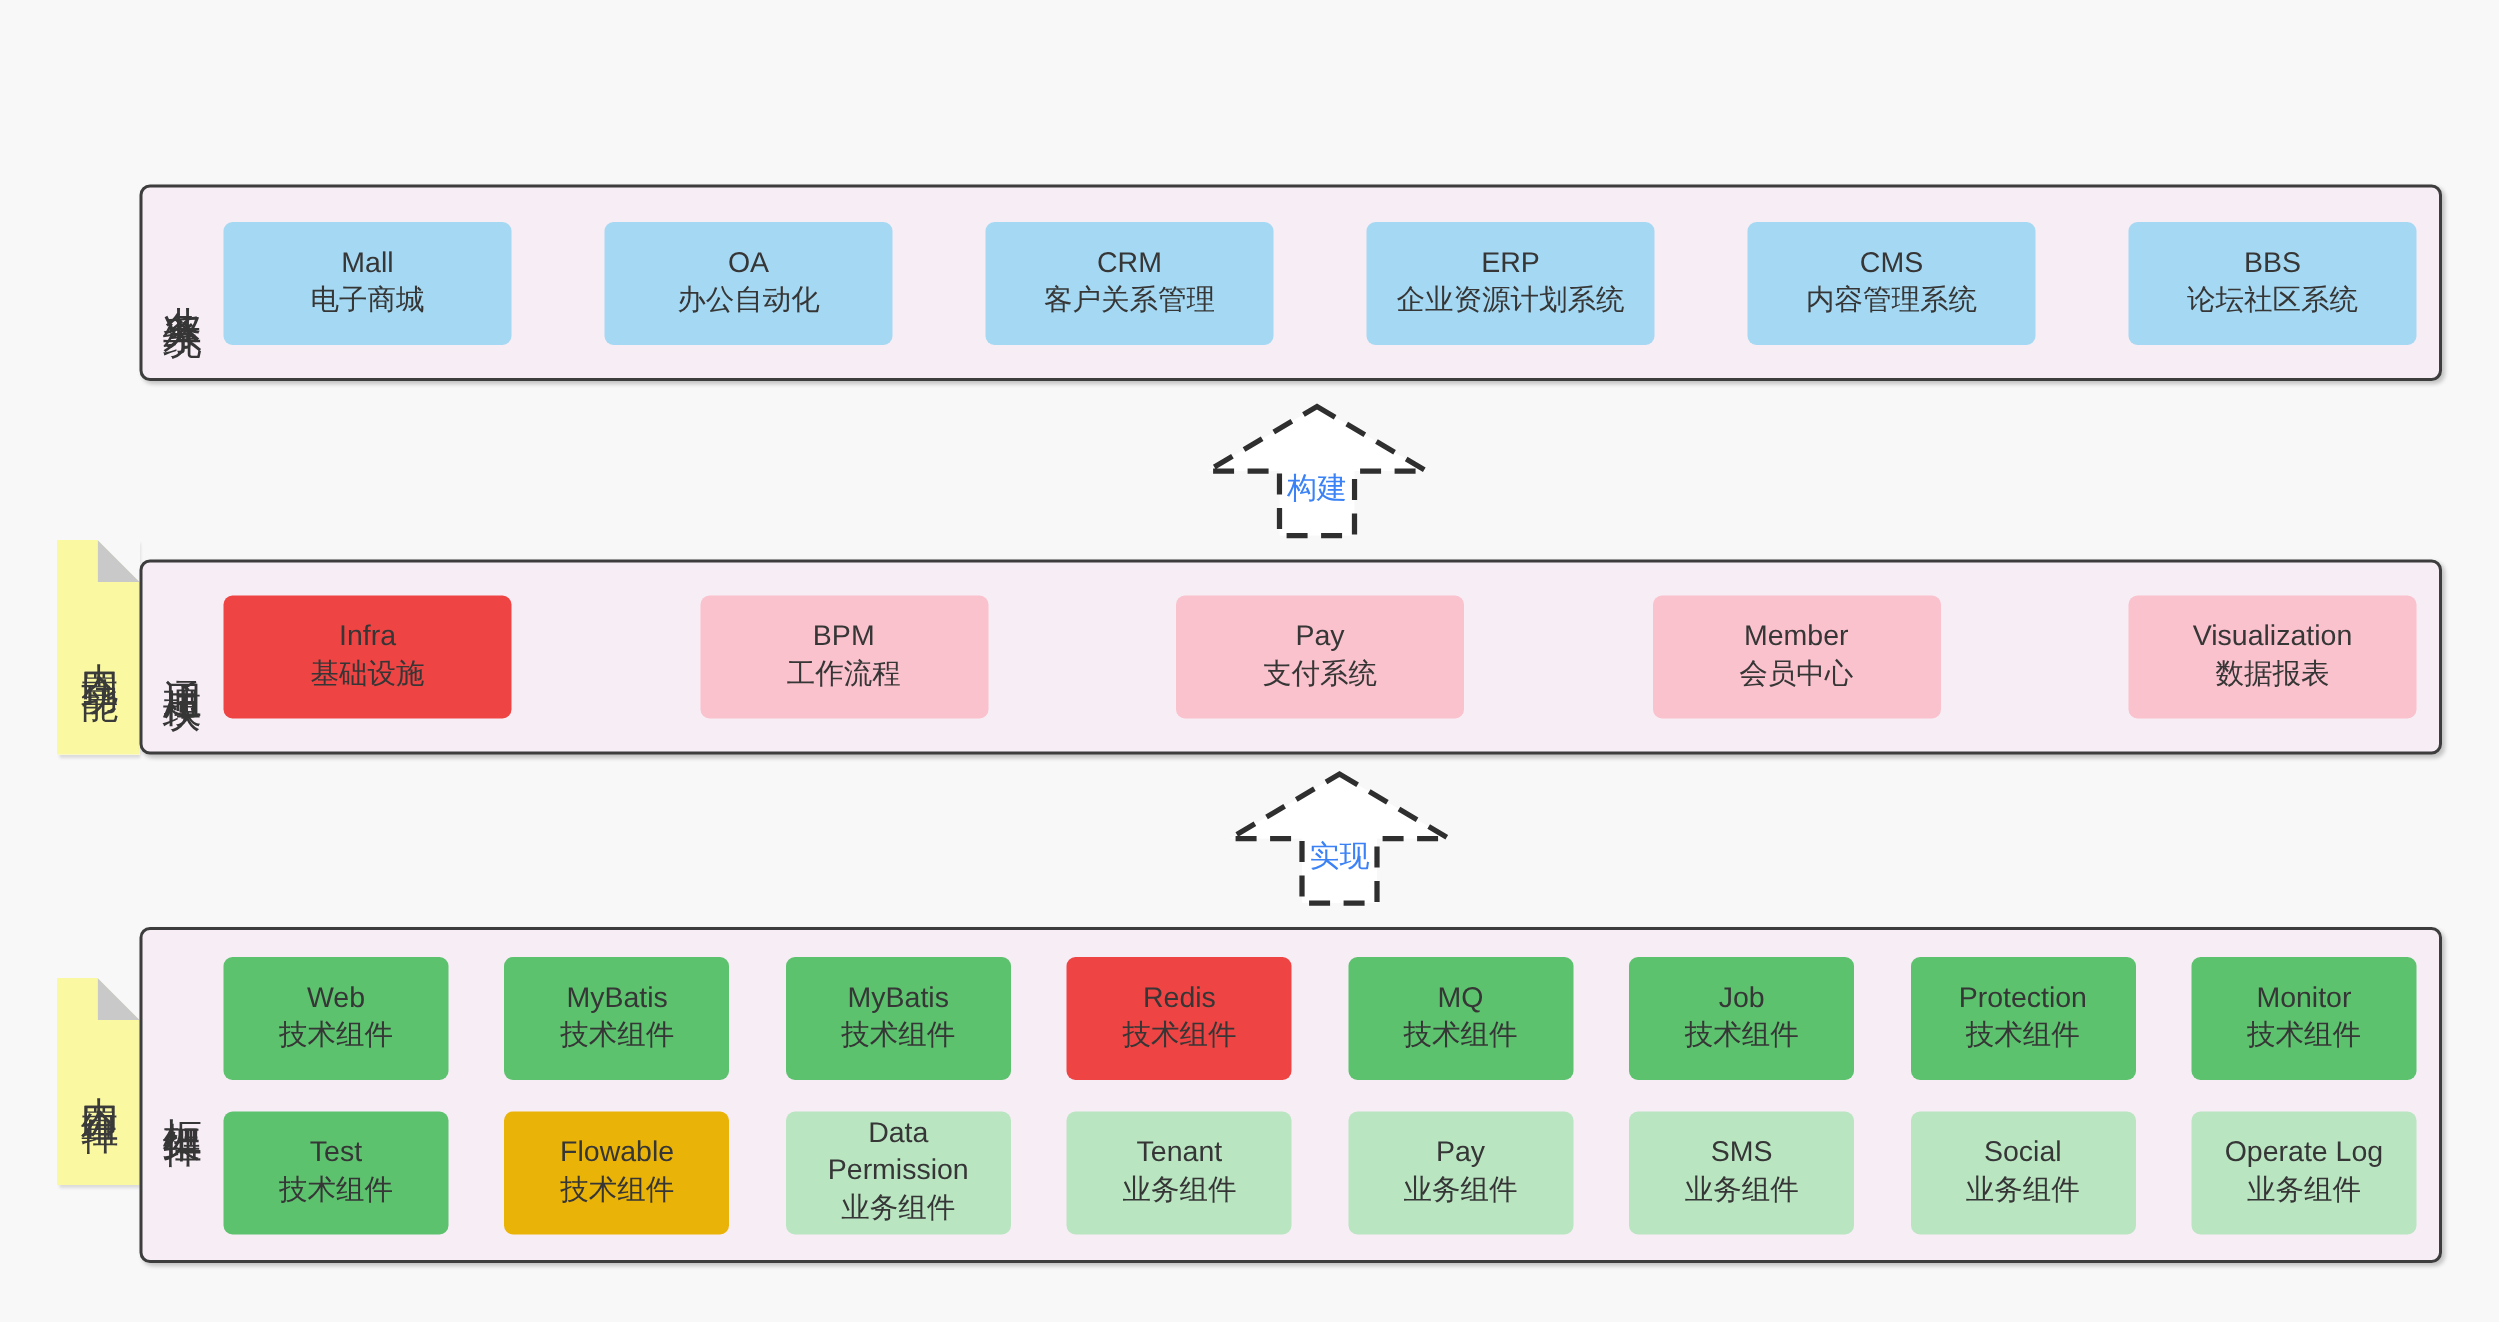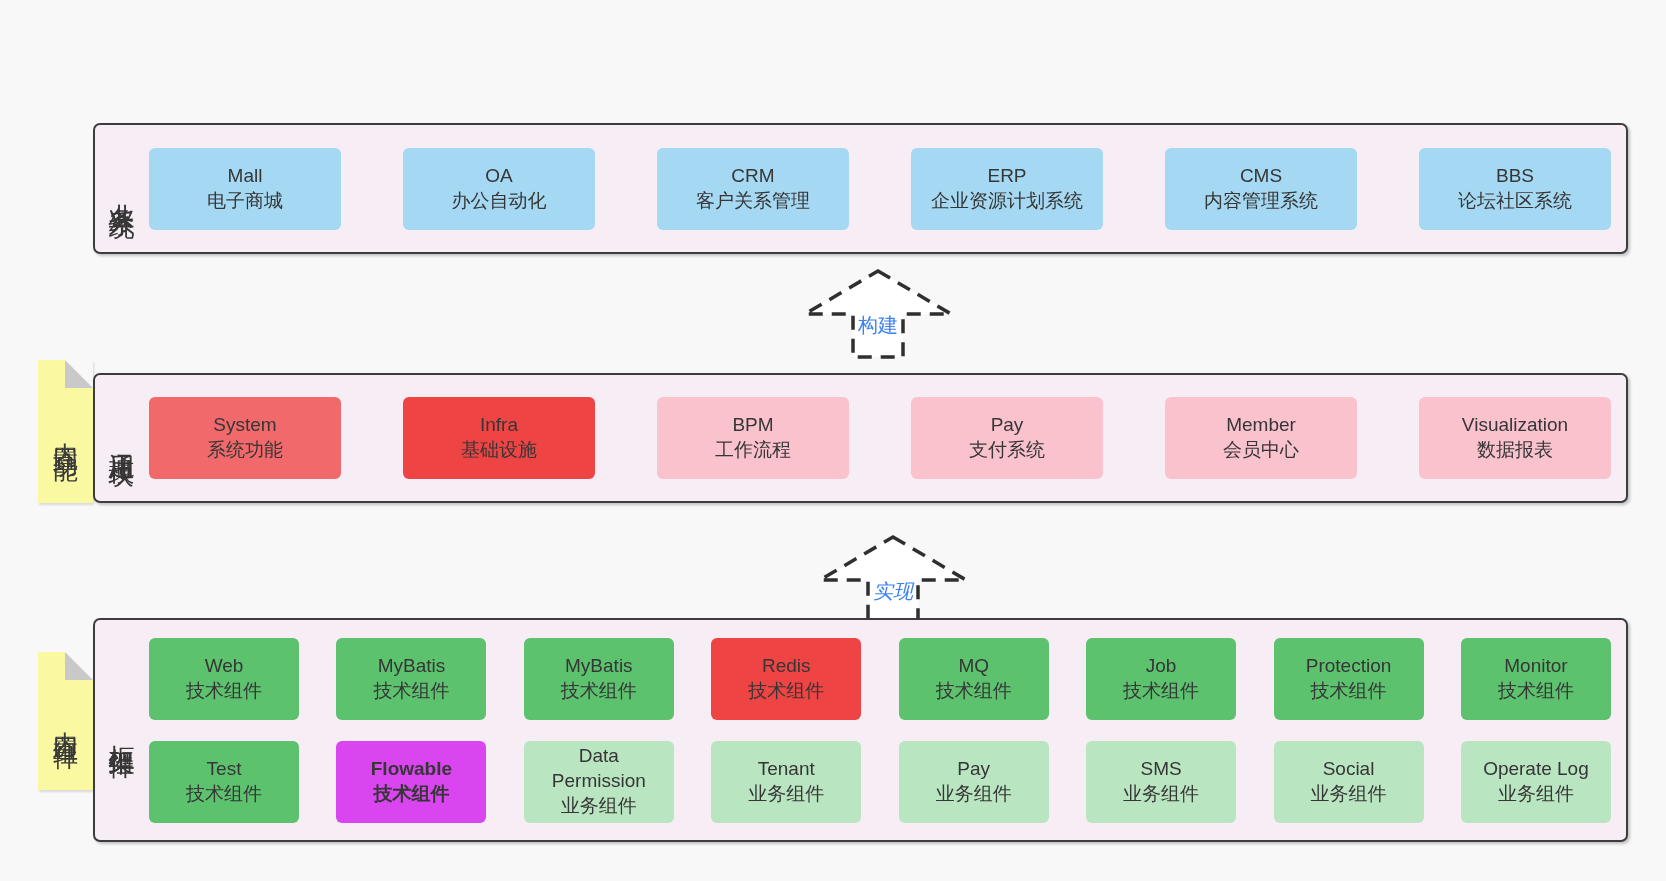--- a/index.html
+++ b/index.html
@@ -63,21 +63,21 @@
     clip-path:polygon(0 0,100% 100%,0 100%);
   }
   .sticky-text{
     writing-mode:vertical-rl;text-orientation:upright;
     font-size:25px;letter-spacing:5px;color:#3a3a3a;line-height:1;
   }
 
   
   .arrow{position:absolute;width:150px;height:92px;}
   #arrow-build{left:803px;top:268px;}
-  #arrow-implement{left:818px;top:534px;font-style:italic;}
+  #arrow-implement{left:818px;top:513px;}
   .arrow svg{display:block;}
   .arrow-label{
     position:absolute;left:50%;top:44px;transform:translateX(-50%);
     background:#ffffff;padding:0 3px;
     font-size:20px;color:#3b82f6;white-space:nowrap;
   }
 </style>
 </head>
 <body>
 
@@ -126,24 +126,20 @@
   <div class="arrow" id="arrow-build">
     <svg width="150" height="92" viewBox="0 0 150 92">
       <polygon points="75,3 148,46 100,46 100,89 50,89 50,46 2,46" fill="#ffffff" stroke="#2f2f2f" stroke-width="3.5" stroke-dasharray="14 9"></polygon>
     </svg>
     <span class="arrow-label">构建</span>
   </div>
 
   <section class="layer" id="layer-common">
     <div class="layer-label">通用模块</div>
     <div class="boxes cols6">
-        <div class="box" style="background: rgb(241, 105, 106);">
-          <div class="box-title">System</div>
-          <div class="box-sub">系统功能</div>
-        </div>
         <div class="box" style="background: #ef4444;">
           <div class="box-title">Infra</div>
           <div class="box-sub">基础设施</div>
         </div>
         <div class="box" style="background: rgb(249, 194, 205); text-align: center;">
           <div class="box-title">BPM</div>
           <div class="box-sub">工作流程</div>
         </div>
         <div class="box" style="background: rgb(249, 194, 205);">
           <div class="box-title">Pay</div>
@@ -202,21 +198,21 @@
           <div class="box" style="background: rgb(92, 194, 110);">
             <div class="box-title">Monitor</div>
             <div class="box-sub">技术组件</div>
           </div>
         </div>
       <div class="boxes cols8">
           <div class="box" style="background: rgb(92, 194, 110);">
             <div class="box-title">Test</div>
             <div class="box-sub">技术组件</div>
           </div>
-          <div class="box" style="background: #d946ef; font-weight: bold;">
+          <div class="box" style="background: #eab308;">
             <div class="box-title">Flowable</div>
             <div class="box-sub">技术组件</div>
           </div>
           <div class="box" style="background: rgb(185, 229, 193);">
             <div class="box-title">Data
 Permission</div>
             <div class="box-sub">业务组件</div>
           </div>
           <div class="box" style="background: rgb(185, 229, 193);">
             <div class="box-title">Tenant</div>

